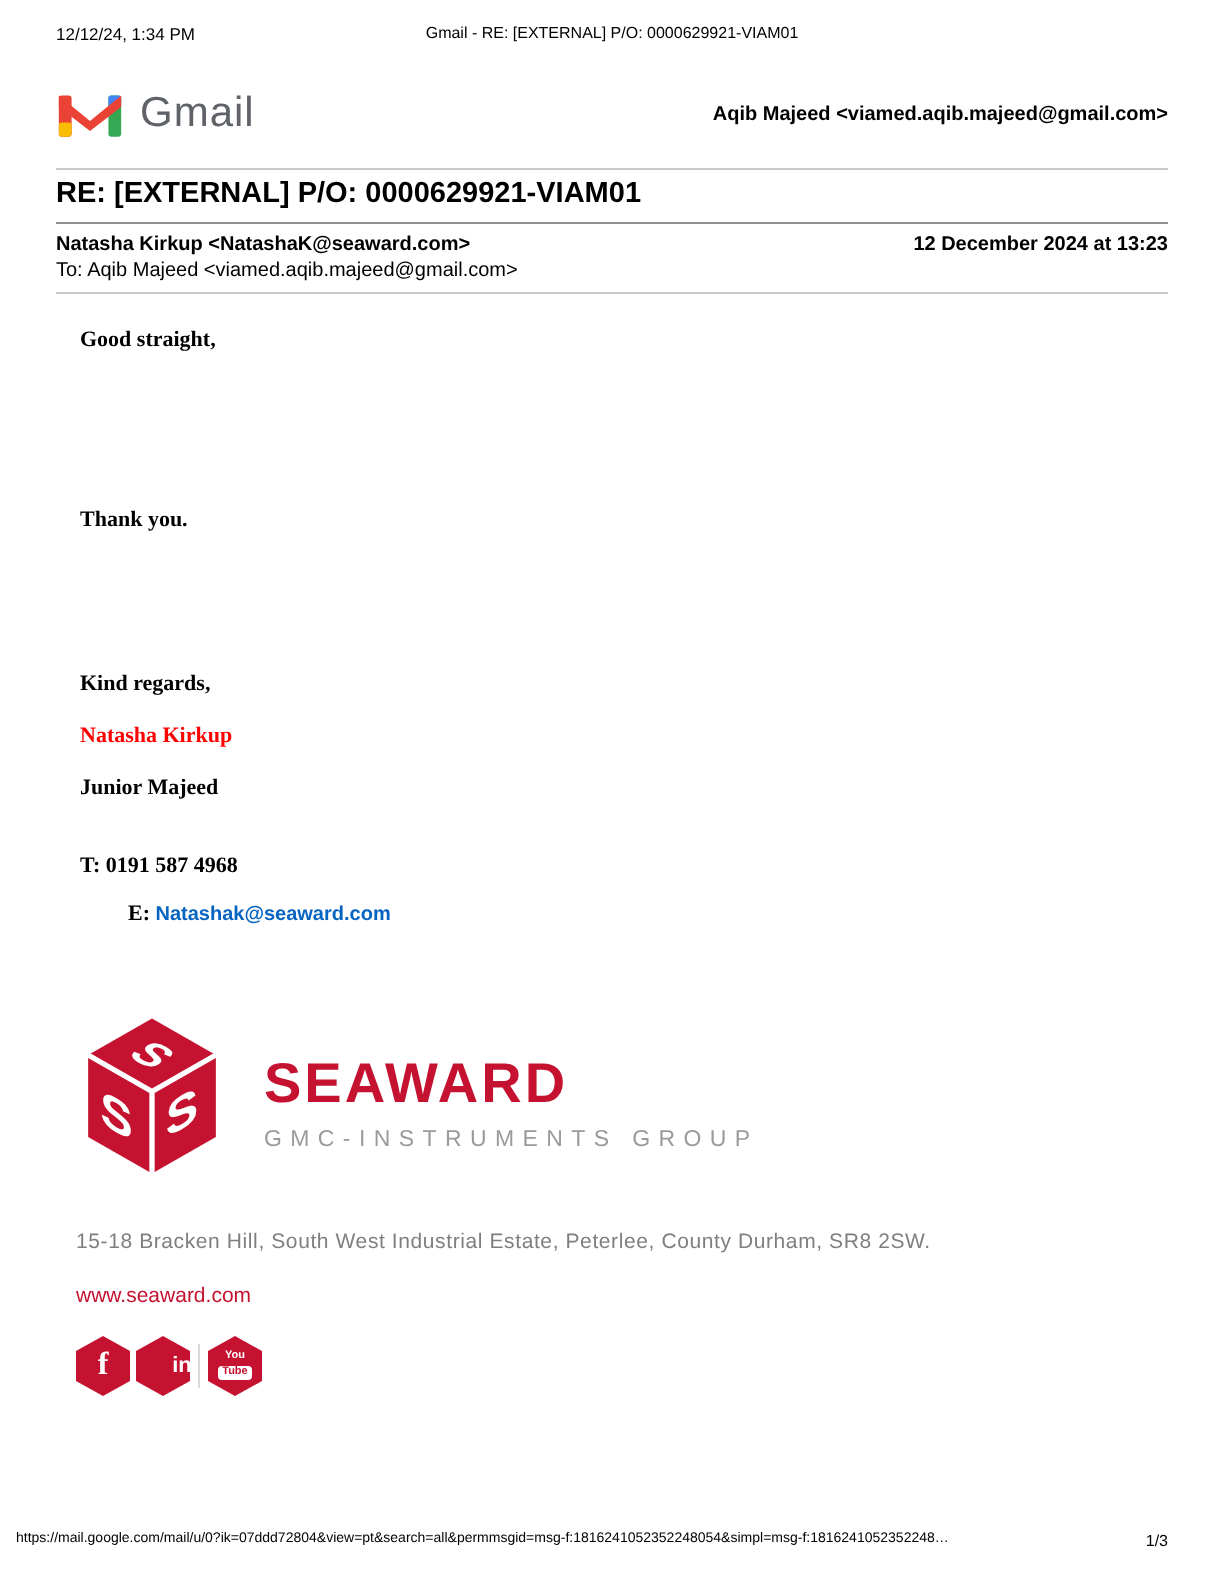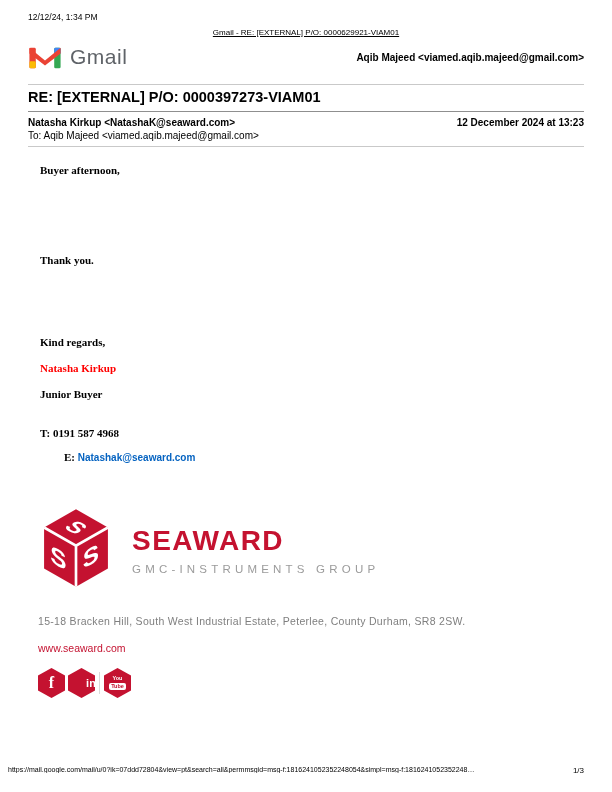--- a/index.html
+++ b/index.html
@@ -2,21 +2,21 @@
 <html><head>
 <meta charset="utf-8">
 <style>
   * { margin:0; padding:0; box-sizing:border-box; }
   html,body { background:#ffffff; }
   body { font-family:"Liberation Sans", sans-serif; color:#000; }
   .page { position:relative; width:612px; height:792px; background:#fff; overflow:hidden; margin:0 auto; }
 
   
   .ph-date { position:absolute; left:28px; top:12px; font-size:8.5px; color:#000; }
-  .ph-title { position:absolute; left:0; right:0; top:28px; text-align:center; font-size:8px; color:#000;text-decoration:underline; }
+  .ph-title { position:absolute; left:0; right:0; top:12px; text-align:center; font-size:8px; color:#000; }
   .pf-url { position:absolute; left:8px; top:766px; font-size:7px; color:#000; max-width:520px; white-space:nowrap; overflow:hidden; }
   .pf-page { position:absolute; right:28px; top:766px; font-size:8px; color:#000; }
 
   
   .gmail-logo { position:absolute; left:28px; top:44px; display:flex; align-items:center; gap:8px; }
   .gmail-logo svg { display:block; }
   .gmail-word { font-size:21px; color:#5f6368; letter-spacing:0.5px; }
   .account { position:absolute; right:28px; top:52px; font-size:10px; font-weight:bold; }
 
   .rule { position:absolute; left:28px; right:28px; border-top:1px solid #c9c9c9; }
@@ -74,33 +74,33 @@
         <rect x="37" y="5" width="9" height="29" rx="2" fill="#34a853"></rect>
         <rect x="37" y="5" width="9" height="9" rx="2" fill="#4285f4"></rect>
         <path d="M2 5 L24 23 L46 5 L46 13 L24 30 L2 13 Z" fill="#ea4335"></path>
       </svg>
     </span>
     <span class="gmail-word">Gmail</span>
   </div>
   <div class="account">Aqib Majeed &lt;viamed.aqib.majeed@gmail.com&gt;</div>
 
   <div class="rule r1"></div>
-  <div class="subject">RE: [EXTERNAL] P/O: 0000397273-VIAM01</div>
+  <div class="subject">RE: [EXTERNAL] P/O: 0000629921-VIAM01</div>
   <div class="rule dark r2"></div>
 
   <div class="from">Natasha Kirkup &lt;NatashaK@seaward.com&gt;</div>
   <div class="msg-date">12 December 2024 at 13:23</div>
   <div class="to">To: Aqib Majeed &lt;viamed.aqib.majeed@gmail.com&gt;</div>
   <div class="rule r3"></div>
 
-  <div class="serif p-greeting">Buyer afternoon,</div>
+  <div class="serif p-greeting">Good straight,</div>
   <div class="serif p-thanks">Thank you.</div>
   <div class="serif p-signoff">Kind regards,</div>
   <div class="serif p-name">Natasha Kirkup</div>
-  <div class="serif p-title">Junior Buyer</div>
+  <div class="serif p-title">Junior Majeed</div>
   <div class="serif p-phone">T: 0191 587 4968</div>
   <div class="serif p-email">
     <span>E: </span><a href="#">Natashak@seaward.com</a>
   </div>
 
   <div class="sw-logo">
     <span>
       <svg width="76" height="84" viewBox="0 0 100 110">
         <polygon points="50,4 92,28 92,82 50,106 8,82 8,28" fill="#c41230"></polygon>
         <path d="M8 28 L50 52 L92 28 M50 52 L50 106" stroke="#ffffff" stroke-width="3.5" fill="none"></path>

